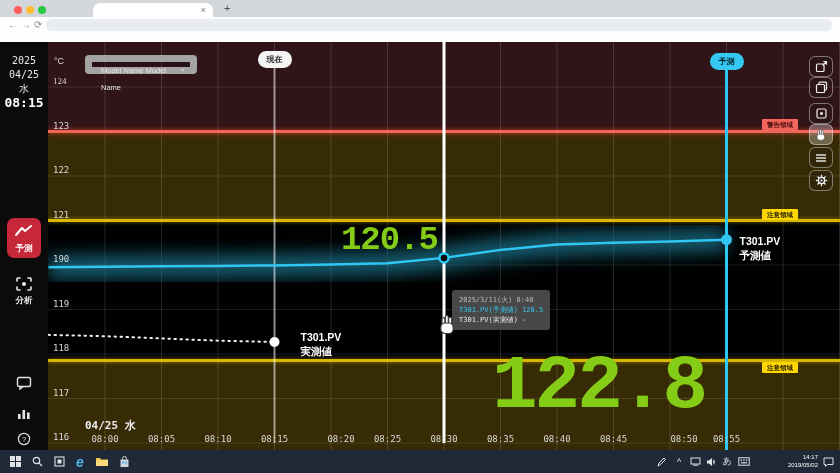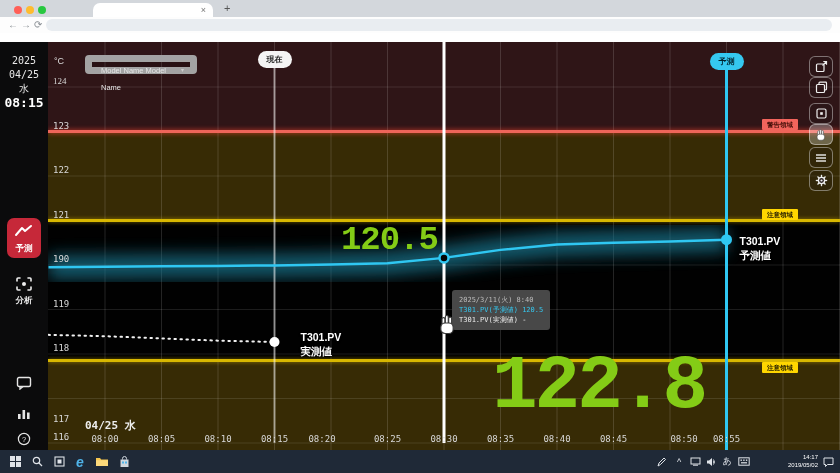--- a/index.html
+++ b/index.html
@@ -201,27 +201,27 @@
         </svg>
 
       <div id="axislabels">
           <div class="ylab" style="top: 34px; font-family: Liberation Serif, serif;">124</div>
           <div class="ylab" style="top: 78.5px;">123</div>
           <div class="ylab" style="top: 123px;">122</div>
           <div class="ylab" style="top: 167.5px;">121</div>
           <div class="ylab" style="top: 212px;">190</div>
           <div class="ylab" style="top: 256.5px;">119</div>
           <div class="ylab" style="top: 301px;">118</div>
-          <div class="ylab" style="top: 345.5px; margin-top: 26px;">117</div>
+          <div class="ylab" style="top: 345.5px;">117</div>
           <div class="ylab" style="top: 390px;">116</div>
           <div class="xlab" style="left: 57px;">08:00</div>
           <div class="xlab" style="left: 113.5px;">08:05</div>
           <div class="xlab" style="left: 170px;">08:10</div>
           <div class="xlab" style="left: 226.5px;">08:15</div>
-          <div class="xlab" style="left: 274px;">08:20</div>
+          <div class="xlab" style="left: 293px;">08:20</div>
           <div class="xlab" style="left: 339.5px;">08:25</div>
           <div class="xlab" style="left: 396px;">08:30</div>
           <div class="xlab" style="left: 452.5px;">08:35</div>
           <div class="xlab" style="left: 509px;">08:40</div>
           <div class="xlab" style="left: 565.5px;">08:45</div>
           <div class="xlab" style="left: 636px;">08:50</div>
           <div class="xlab" style="left: 678.5px;">08:55</div>
         </div>
       <div class="datelab">04/25 水</div>
 

